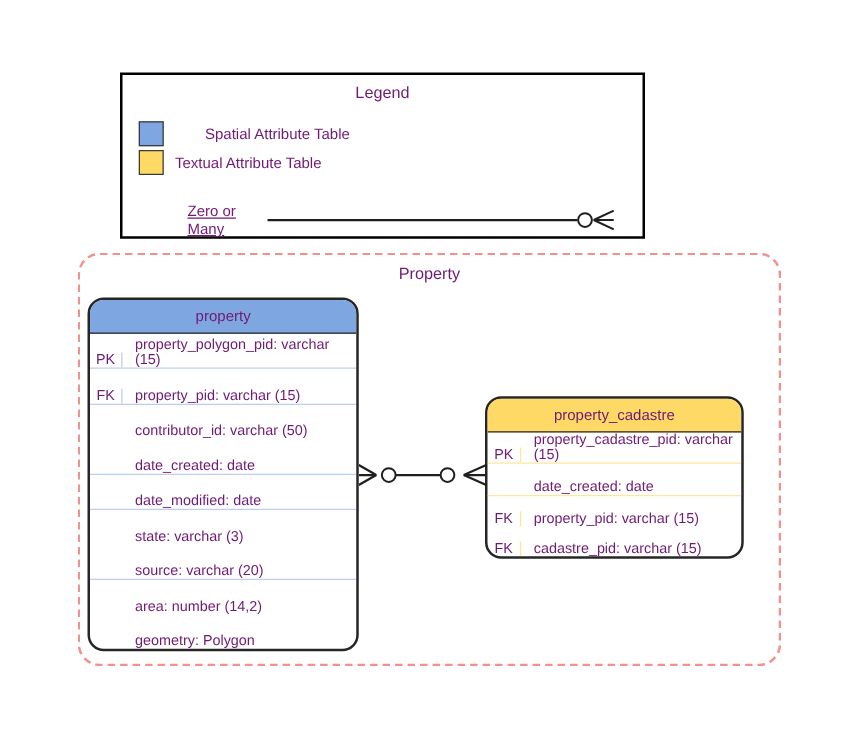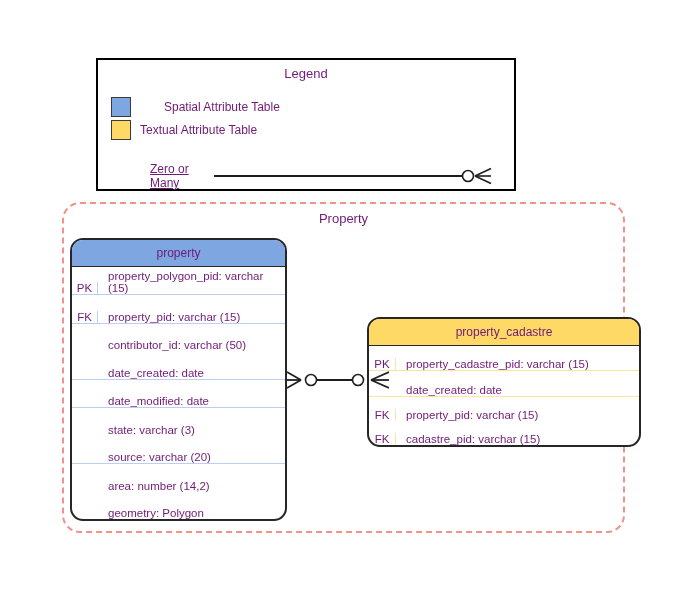--- a/index.html
+++ b/index.html
@@ -23,21 +23,21 @@
 
   
   .group-box{position:absolute;left:62px;top:202px;width:563px;height:331px;
     border:2px dashed #f2918c;border-radius:18px;box-sizing:border-box;}
   .group-title{text-align:center;margin-top:7px;font-size:13px;}
 
   
   .er-table{position:absolute;box-sizing:border-box;border:2px solid #262626;
     border-radius:13px;background:#fff;display:flex;flex-direction:column;overflow:hidden;}
   .t-property{left:70px;top:238px;width:217px;height:283px;}
-  .t-cadastre{left:367px;top:317px;width:274px;height:130px;}
+  .t-cadastre{left:388px;top:317px;width:207px;height:130px;}
   .thead{flex:0 0 26px;display:flex;align-items:center;justify-content:center;
     font-size:12px;border-bottom:1.5px solid #262626;}
   .thead-blue{background:#7EA6E0;}
   .thead-yellow{background:#FFD966;}
   .tbody{flex:1;display:flex;flex-direction:column;}
   .trow{flex:1;display:flex;align-items:flex-end;font-size:11.5px;box-sizing:border-box;}
   .tkey{flex:0 0 25px;display:flex;align-items:center;justify-content:center;}
   .tval{flex:1;display:flex;align-items:center;padding-left:10px;}
   .t-property .tkey{border-right:1px solid #bccfee;}
   .t-cadastre .tkey{flex-basis:26px;border-right:1px solid #ffe59e;}

